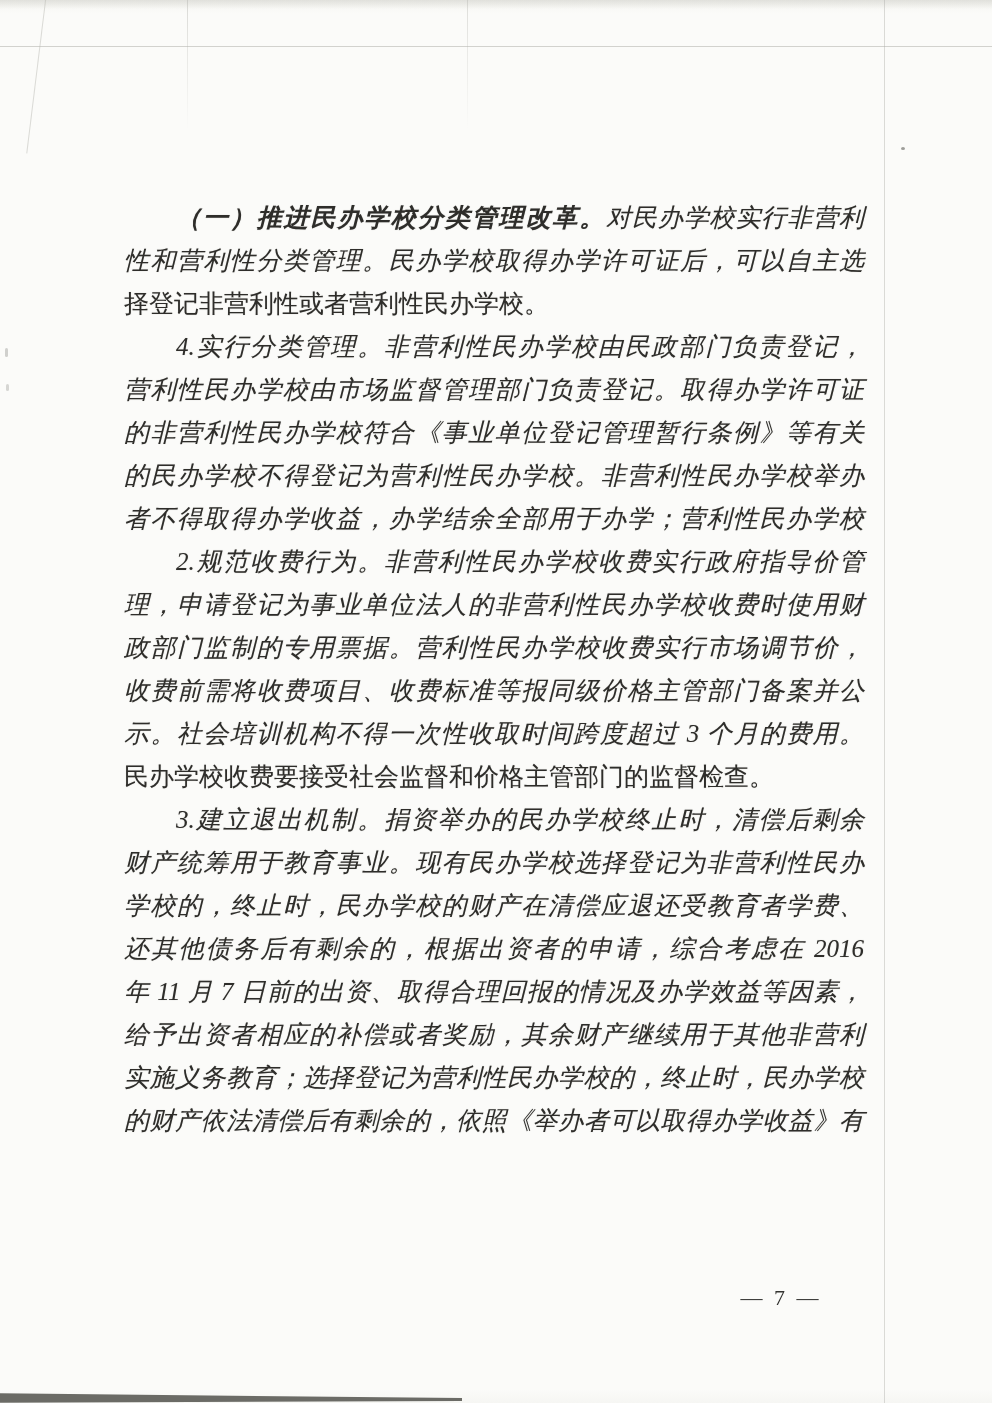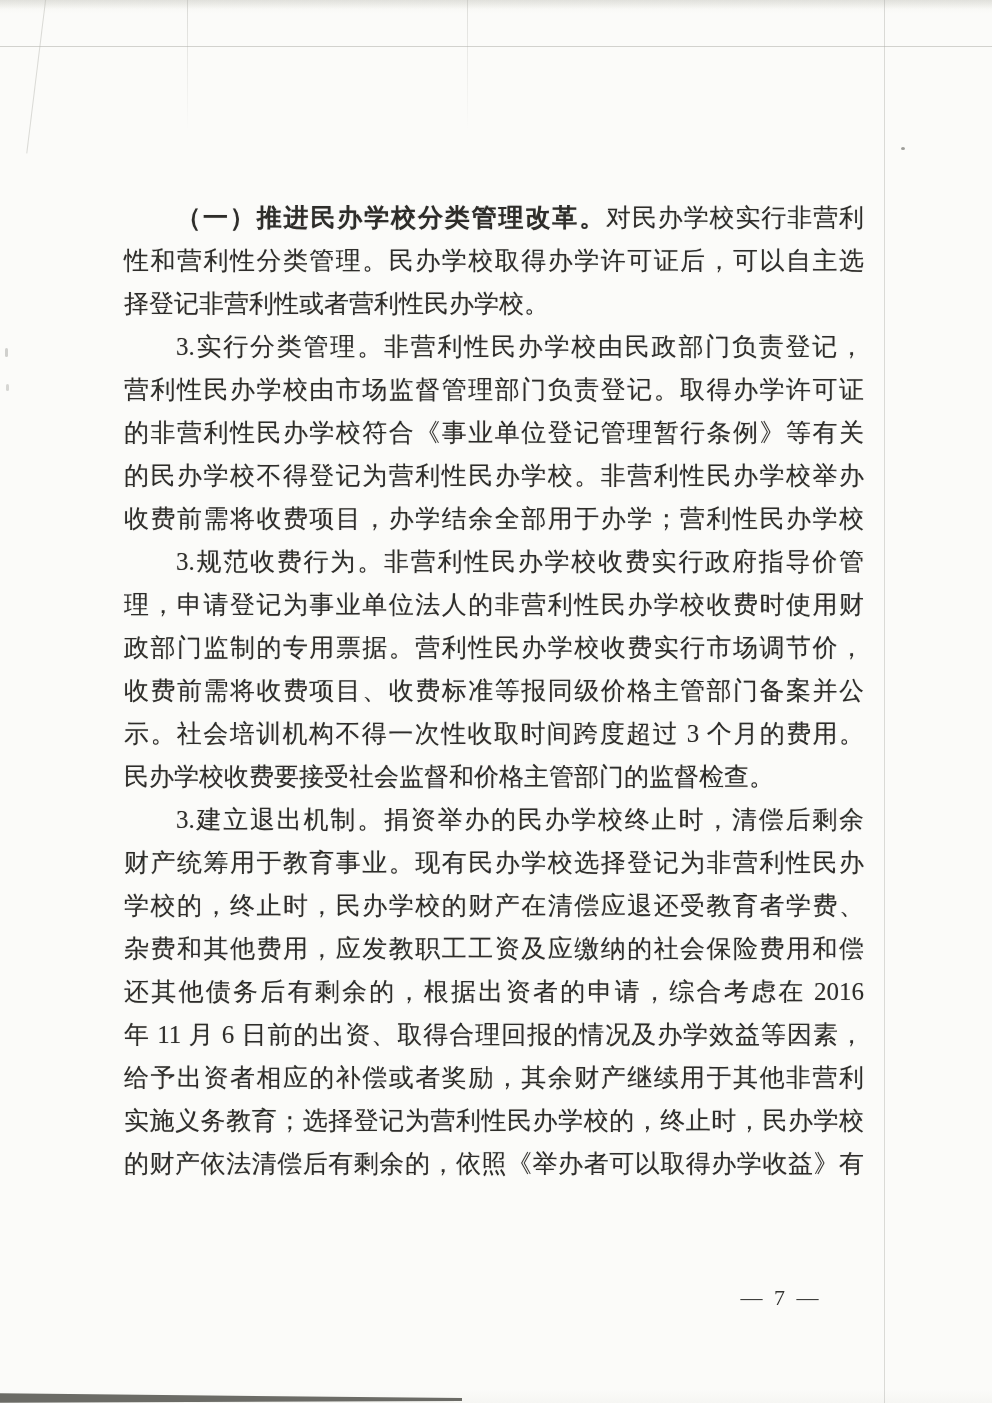--- a/index.html
+++ b/index.html
@@ -63,21 +63,21 @@
     font-size: 25px;
     text-shadow: 0 0 1px rgba(75,75,68,0.35);
   }
   .line {
     height: 43px;
     line-height: 43px;
     text-align: justify;
     white-space: nowrap;
     overflow: visible;
   }
-  .line.fill { text-align-last: justify; white-space: normal; }
+  .line.fill { text-align-last: justify; white-space: normal; font-style: italic; }
   .line.indent { padding-left: 52px; }
   .line b { font-weight: 700; letter-spacing: 1px; }
   .page-number {
     position: absolute;
     left: 718px; top: 1277px; width: 126px;
     line-height: 42px;
     text-align: center;
     font-size: 22px;
     letter-spacing: 3px;
     color: #333330;
@@ -95,36 +95,35 @@
   <div class="crease-left"></div>
   <div class="speck-1"></div>
   <div class="speck-2"></div>
   <div class="speck-3"></div>
   <div class="bottom-wedge"></div>
 
   <div class="doc-body">
       <div class="line indent fill"><b>（一）推进民办学校分类管理改革。</b>对民办学校实行非营利</div>
       <div class="line fill">性和营利性分类管理。民办学校取得办学许可证后，可以自主选</div>
       <div class="line">择登记非营利性或者营利性民办学校。</div>
-      <div class="line indent fill">3.实行分类管理。非营利性民办学校由民政部门负责登记，</div>
+      <div class="line indent fill">4.实行分类管理。非营利性民办学校由民政部门负责登记，</div>
       <div class="line fill">营利性民办学校由市场监督管理部门负责登记。取得办学许可证</div>
       <div class="line fill">的非营利性民办学校符合《事业单位登记管理暂行条例》等有关</div>
       <div class="line fill">的民办学校不得登记为营利性民办学校。非营利性民办学校举办</div>
-      <div class="line fill">收费前需将收费项目，办学结余全部用于办学；营利性民办学校</div>
-      <div class="line indent fill">3.规范收费行为。非营利性民办学校收费实行政府指导价管</div>
+      <div class="line fill">者不得取得办学收益，办学结余全部用于办学；营利性民办学校</div>
+      <div class="line indent fill">2.规范收费行为。非营利性民办学校收费实行政府指导价管</div>
       <div class="line fill">理，申请登记为事业单位法人的非营利性民办学校收费时使用财</div>
       <div class="line fill">政部门监制的专用票据。营利性民办学校收费实行市场调节价，</div>
       <div class="line fill">收费前需将收费项目、收费标准等报同级价格主管部门备案并公</div>
       <div class="line fill">示。社会培训机构不得一次性收取时间跨度超过 3 个月的费用。</div>
       <div class="line">民办学校收费要接受社会监督和价格主管部门的监督检查。</div>
       <div class="line indent fill">3.建立退出机制。捐资举办的民办学校终止时，清偿后剩余</div>
       <div class="line fill">财产统筹用于教育事业。现有民办学校选择登记为非营利性民办</div>
       <div class="line fill">学校的，终止时，民办学校的财产在清偿应退还受教育者学费、</div>
-      <div class="line fill">杂费和其他费用，应发教职工工资及应缴纳的社会保险费用和偿</div>
       <div class="line fill">还其他债务后有剩余的，根据出资者的申请，综合考虑在 2016</div>
-      <div class="line fill">年 11 月 6 日前的出资、取得合理回报的情况及办学效益等因素，</div>
+      <div class="line fill">年 11 月 7 日前的出资、取得合理回报的情况及办学效益等因素，</div>
       <div class="line fill">给予出资者相应的补偿或者奖励，其余财产继续用于其他非营利</div>
       <div class="line fill">实施义务教育；选择登记为营利性民办学校的，终止时，民办学校</div>
       <div class="line fill">的财产依法清偿后有剩余的，依照《举办者可以取得办学收益》有</div>
     </div>
 
   <div class="page-number">— 7 —</div>
 </div>
 
 </body></html>

